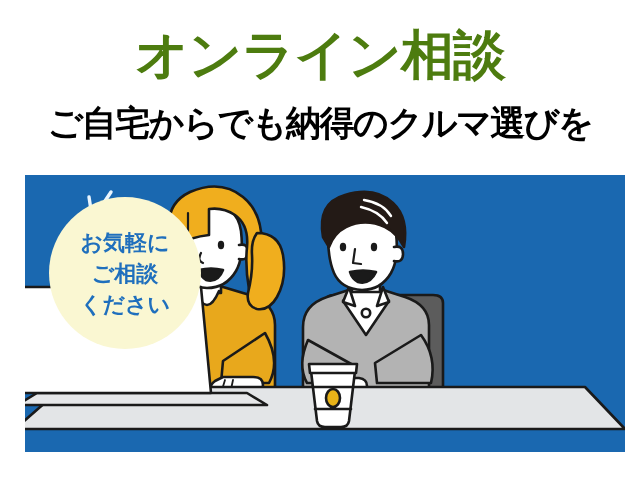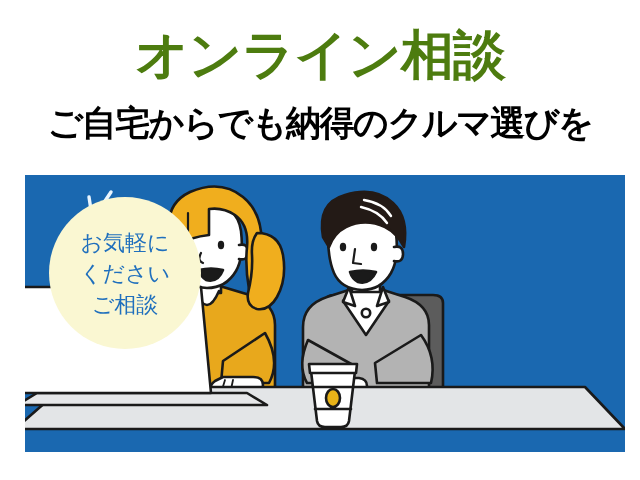--- a/index.html
+++ b/index.html
@@ -76,21 +76,21 @@
     border-radius: 50%;
     background: #faf7d2;
     display: flex;
     flex-direction: column;
     align-items: center;
     justify-content: center;
   }
   #badge .badge-line {
     color: #1f6fbd;
     font-size: 22px;
-    font-weight: normal;
+    font-weight: bold;
     line-height: 31px;
     letter-spacing: 0px;
     white-space: nowrap;
     text-align: center;
   }
 
   
   #illustration {
     position: absolute;
     left: 0;
@@ -283,18 +283,18 @@
           <line x1="288" y1="212" x2="328" y2="212"></line>
           <line x1="290" y1="234" x2="326" y2="234"></line>
           <ellipse cx="308" cy="223" rx="7" ry="9" fill="#e8b318" stroke="#1a1a1a"></ellipse>
         </g>
 
       </g>
     </svg>
 
     <div id="badge">
       <div class="badge-line">お気軽に</div>
+      <div class="badge-line">ご相談</div>
       <div class="badge-line">ください</div>
-      <div class="badge-line">ご相談</div>
     </div>
 
   </div>
 </div>
 
 </body></html>

